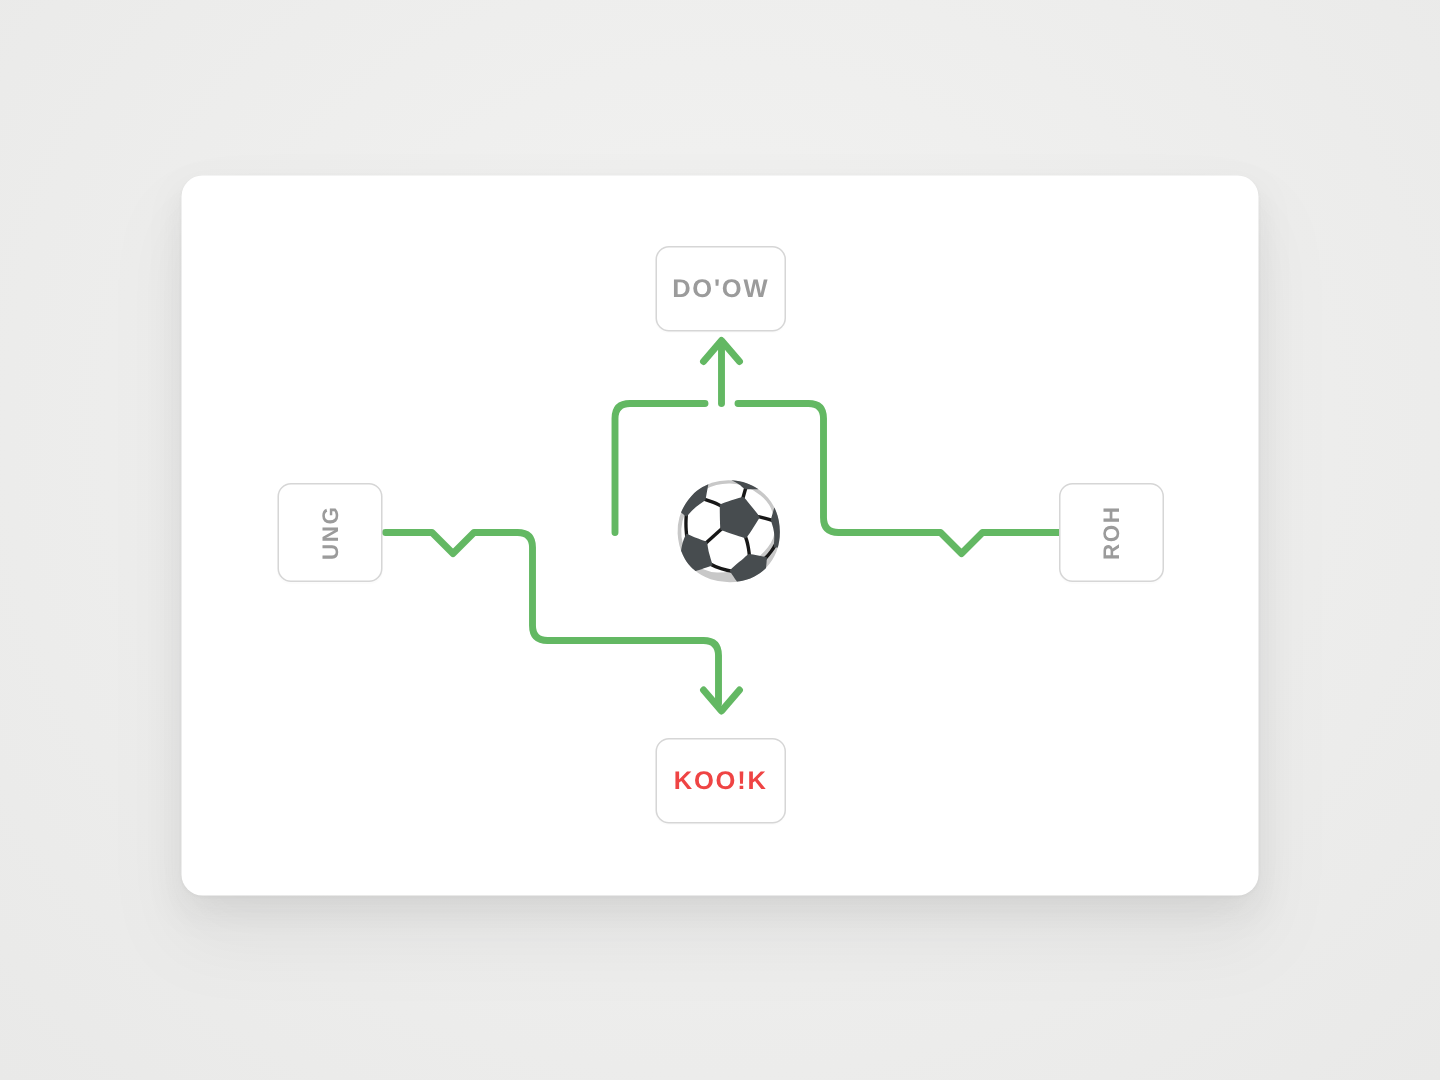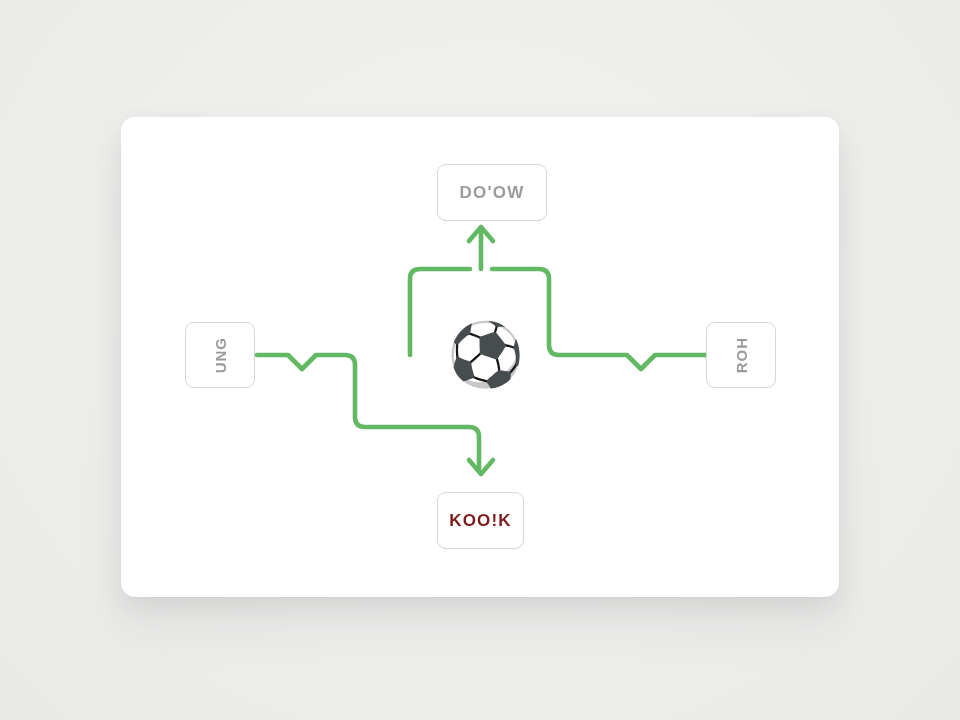--- a/index.html
+++ b/index.html
@@ -56,33 +56,33 @@
     box-shadow: 0 1px 1px rgba(0,0,0,0.015);
   }
   .node-label {
     font-size: 17px;
     font-weight: 700;
     letter-spacing: 1.2px;
     color: #9b9b9b;
     white-space: nowrap;
     user-select: none;
   }
-  .node-label.accent { color: #7f1d1d; text-align: center; }
+  .node-label.accent { color: #ef4444; text-align: center; }
 
   .node.vertical .node-label {
     writing-mode: vertical-rl;
     transform: rotate(180deg);
     letter-spacing: 1.0px;
     font-size: 15px;
   }
 
   #node-top {
     left: 316px;
     top: 47px;
-    width: 110px;
+    width: 87px;
     height: 57px;
   }
   #node-bottom {
     left: 316px;
     top: 375px;
     width: 87px;
     height: 57px;
   }
   #node-left {
     left: 64px;

